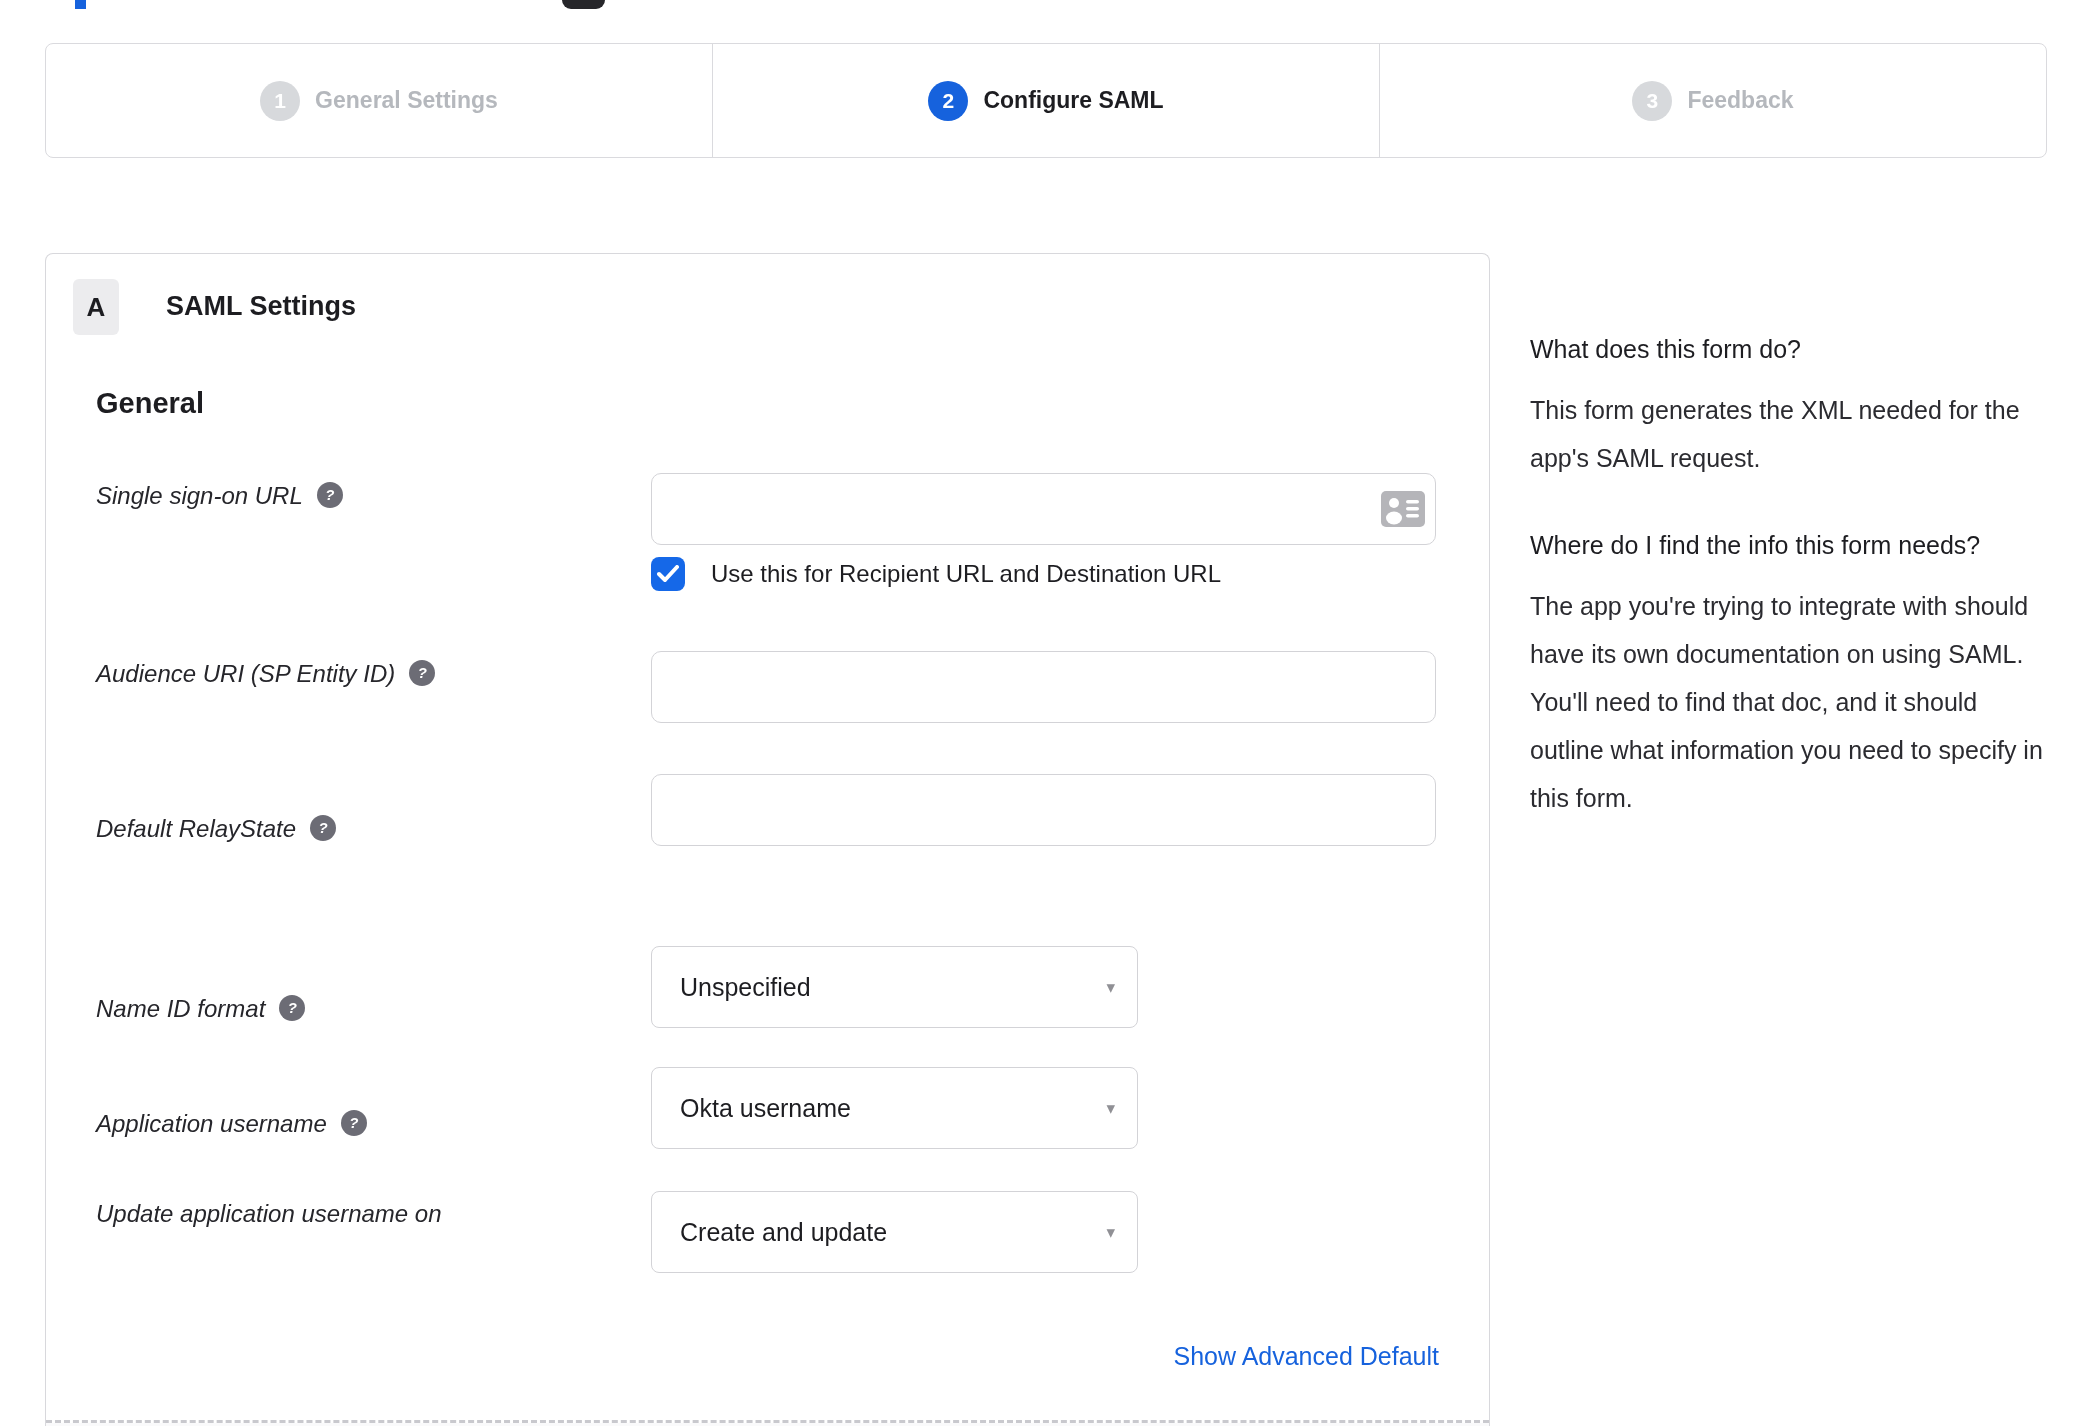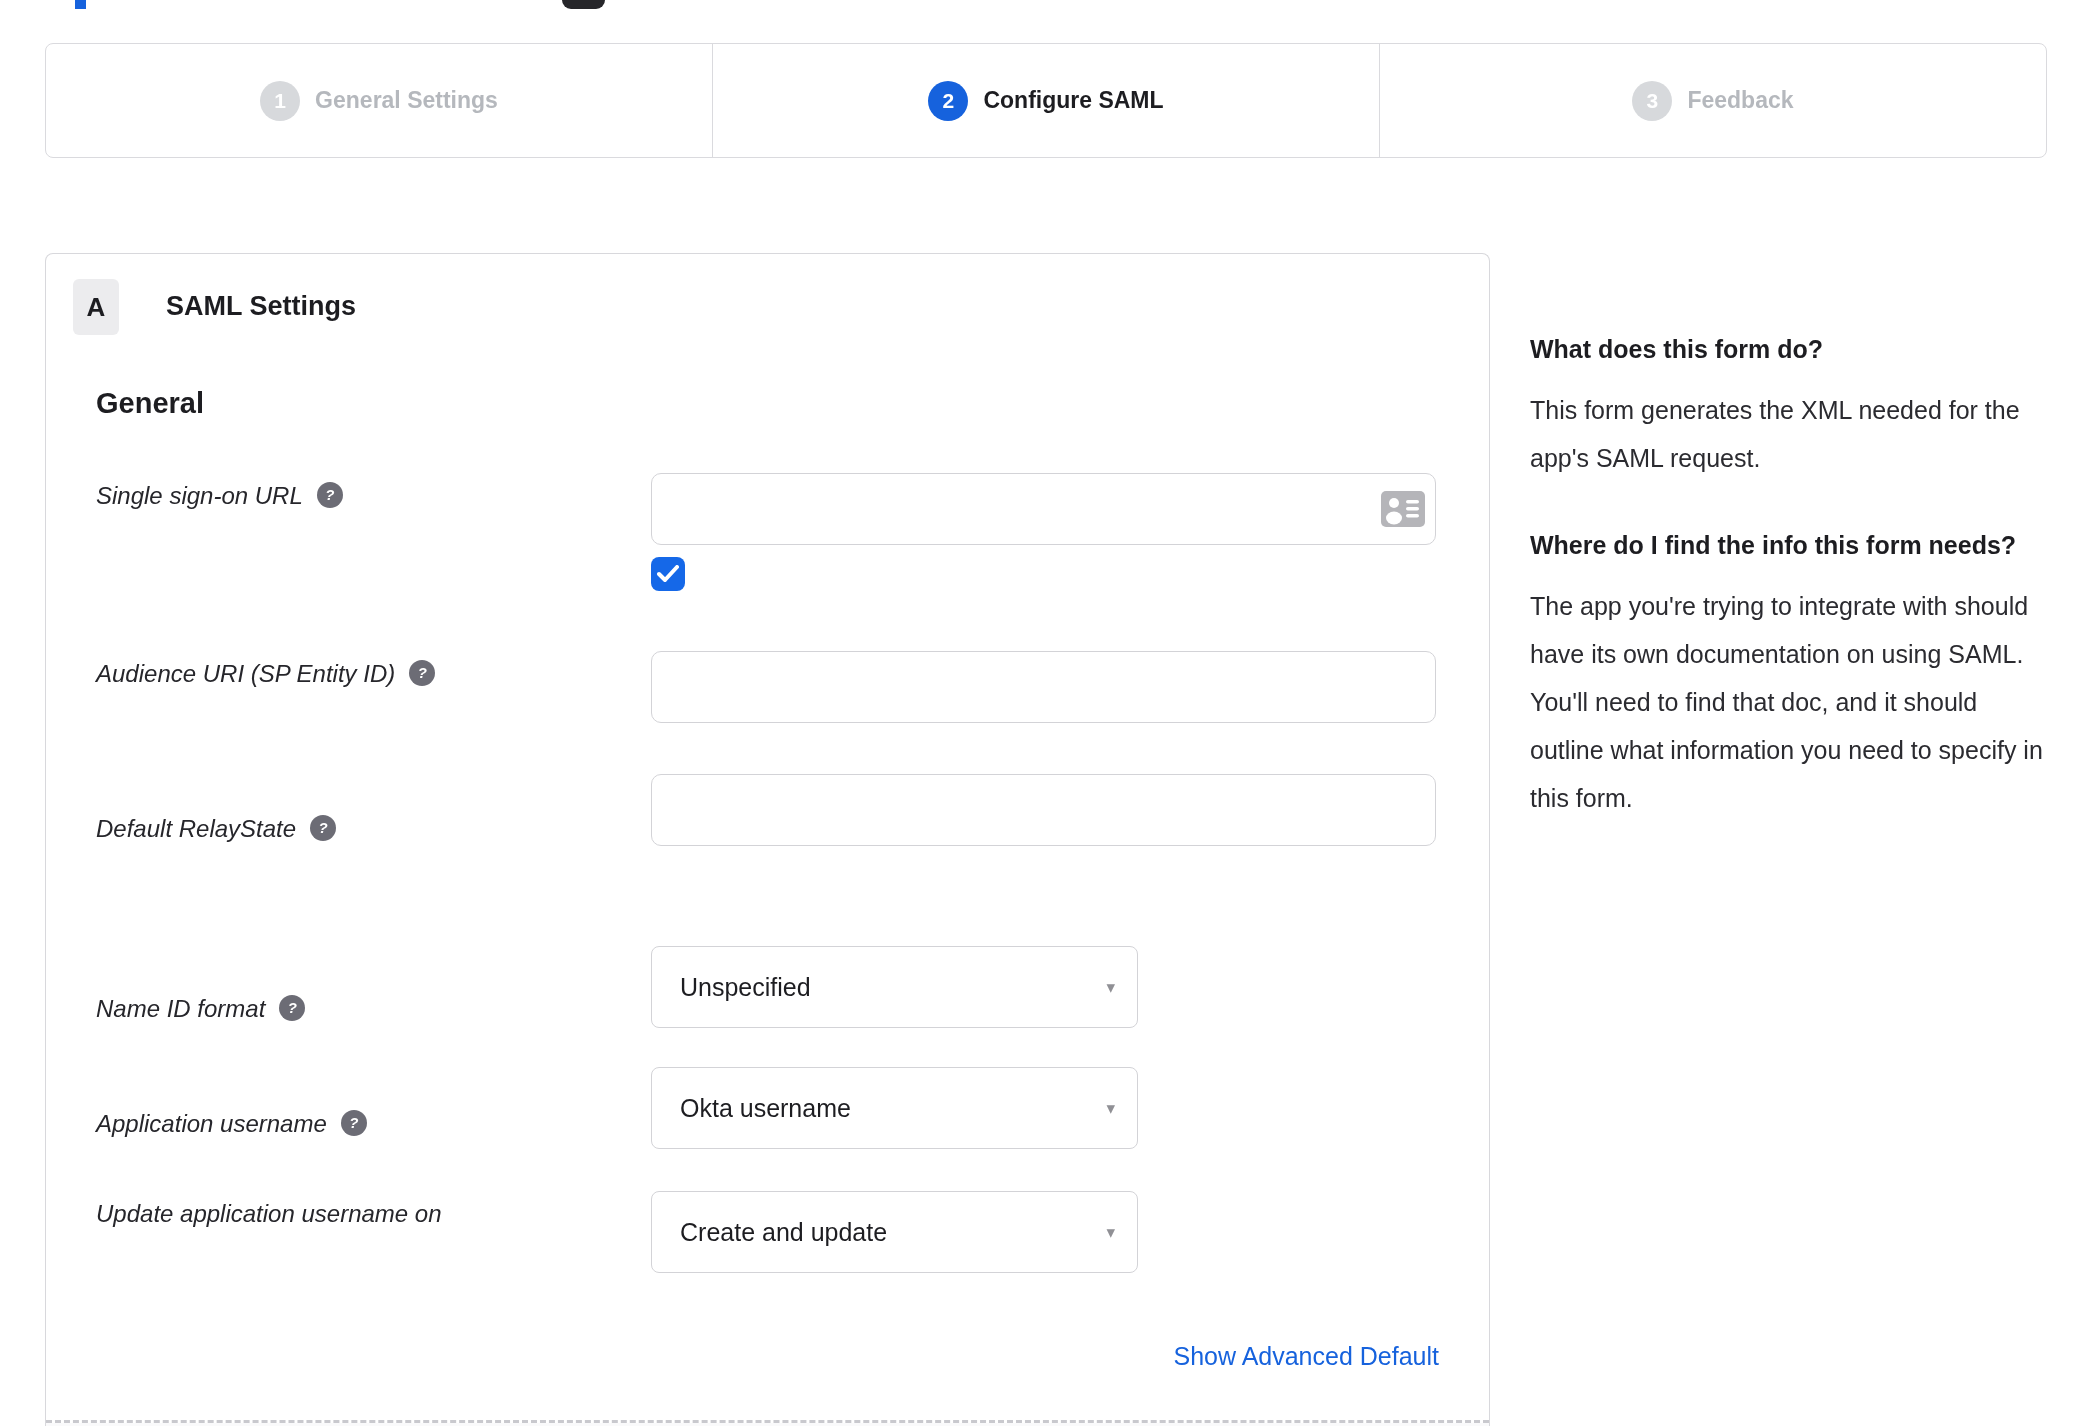--- a/index.html
+++ b/index.html
@@ -84,21 +84,21 @@
   .card-bottom-divider {
     position:absolute; left:0; top:1166px; width:100%; height:0;
     border-top:3px dashed #c9c9ce;
   }
   .card-bottom-strip {
     position:absolute; left:0; top:1169px; width:100%; height:31px; background:#fafafb;
   }
 
   
   .help-panel { position:absolute; left:1530px; top:328px; width:522px; color:#2b2b30; }
-  .help-panel h3 { font-size:25px; font-weight:700; color:#1d1d21; line-height:42px; margin:0 0 16px 0; }
+  .help-panel h3 { font-size:25px; font-weight:400; color:#1d1d21; line-height:42px; margin:0 0 16px 0; }
   .help-panel p  { font-size:25px; font-weight:400; line-height:48px; margin:0 0 42px 0; }
 </style>
 </head>
 <body>
 
 <div class="page">
 
   <div class="frag-blue"></div>
   <div class="frag-dark"></div>
 
@@ -138,20 +138,21 @@
         <rect x="25" y="16" width="13" height="3.6" rx="1.8" fill="#ffffff"></rect>
         <rect x="25" y="23" width="13" height="3.6" rx="1.8" fill="#ffffff"></rect>
       </svg>
     </span>
 
     <div class="checkbox" style="top:303px;">
       <svg width="22" height="18" viewBox="0 0 22 18">
         <polyline points="2,9 8,15 20,2" fill="none" stroke="#ffffff" stroke-width="4" stroke-linecap="round" stroke-linejoin="round"></polyline>
       </svg>
     </div>
+    <span class="checkbox-label" style="top:303px;">Use this for Recipient URL and Destination URL</span>
 
     <div class="row-label" style="top:405px;">
       <span>Audience URI (SP Entity ID)</span>
       <span class="help-icon">?</span>
     </div>
     <input class="text-input" style="top: 397px;" type="text" value="">
 
     <div class="row-label" style="top:560px;">
       <span>Default RelayState</span>
       <span class="help-icon">?</span>

